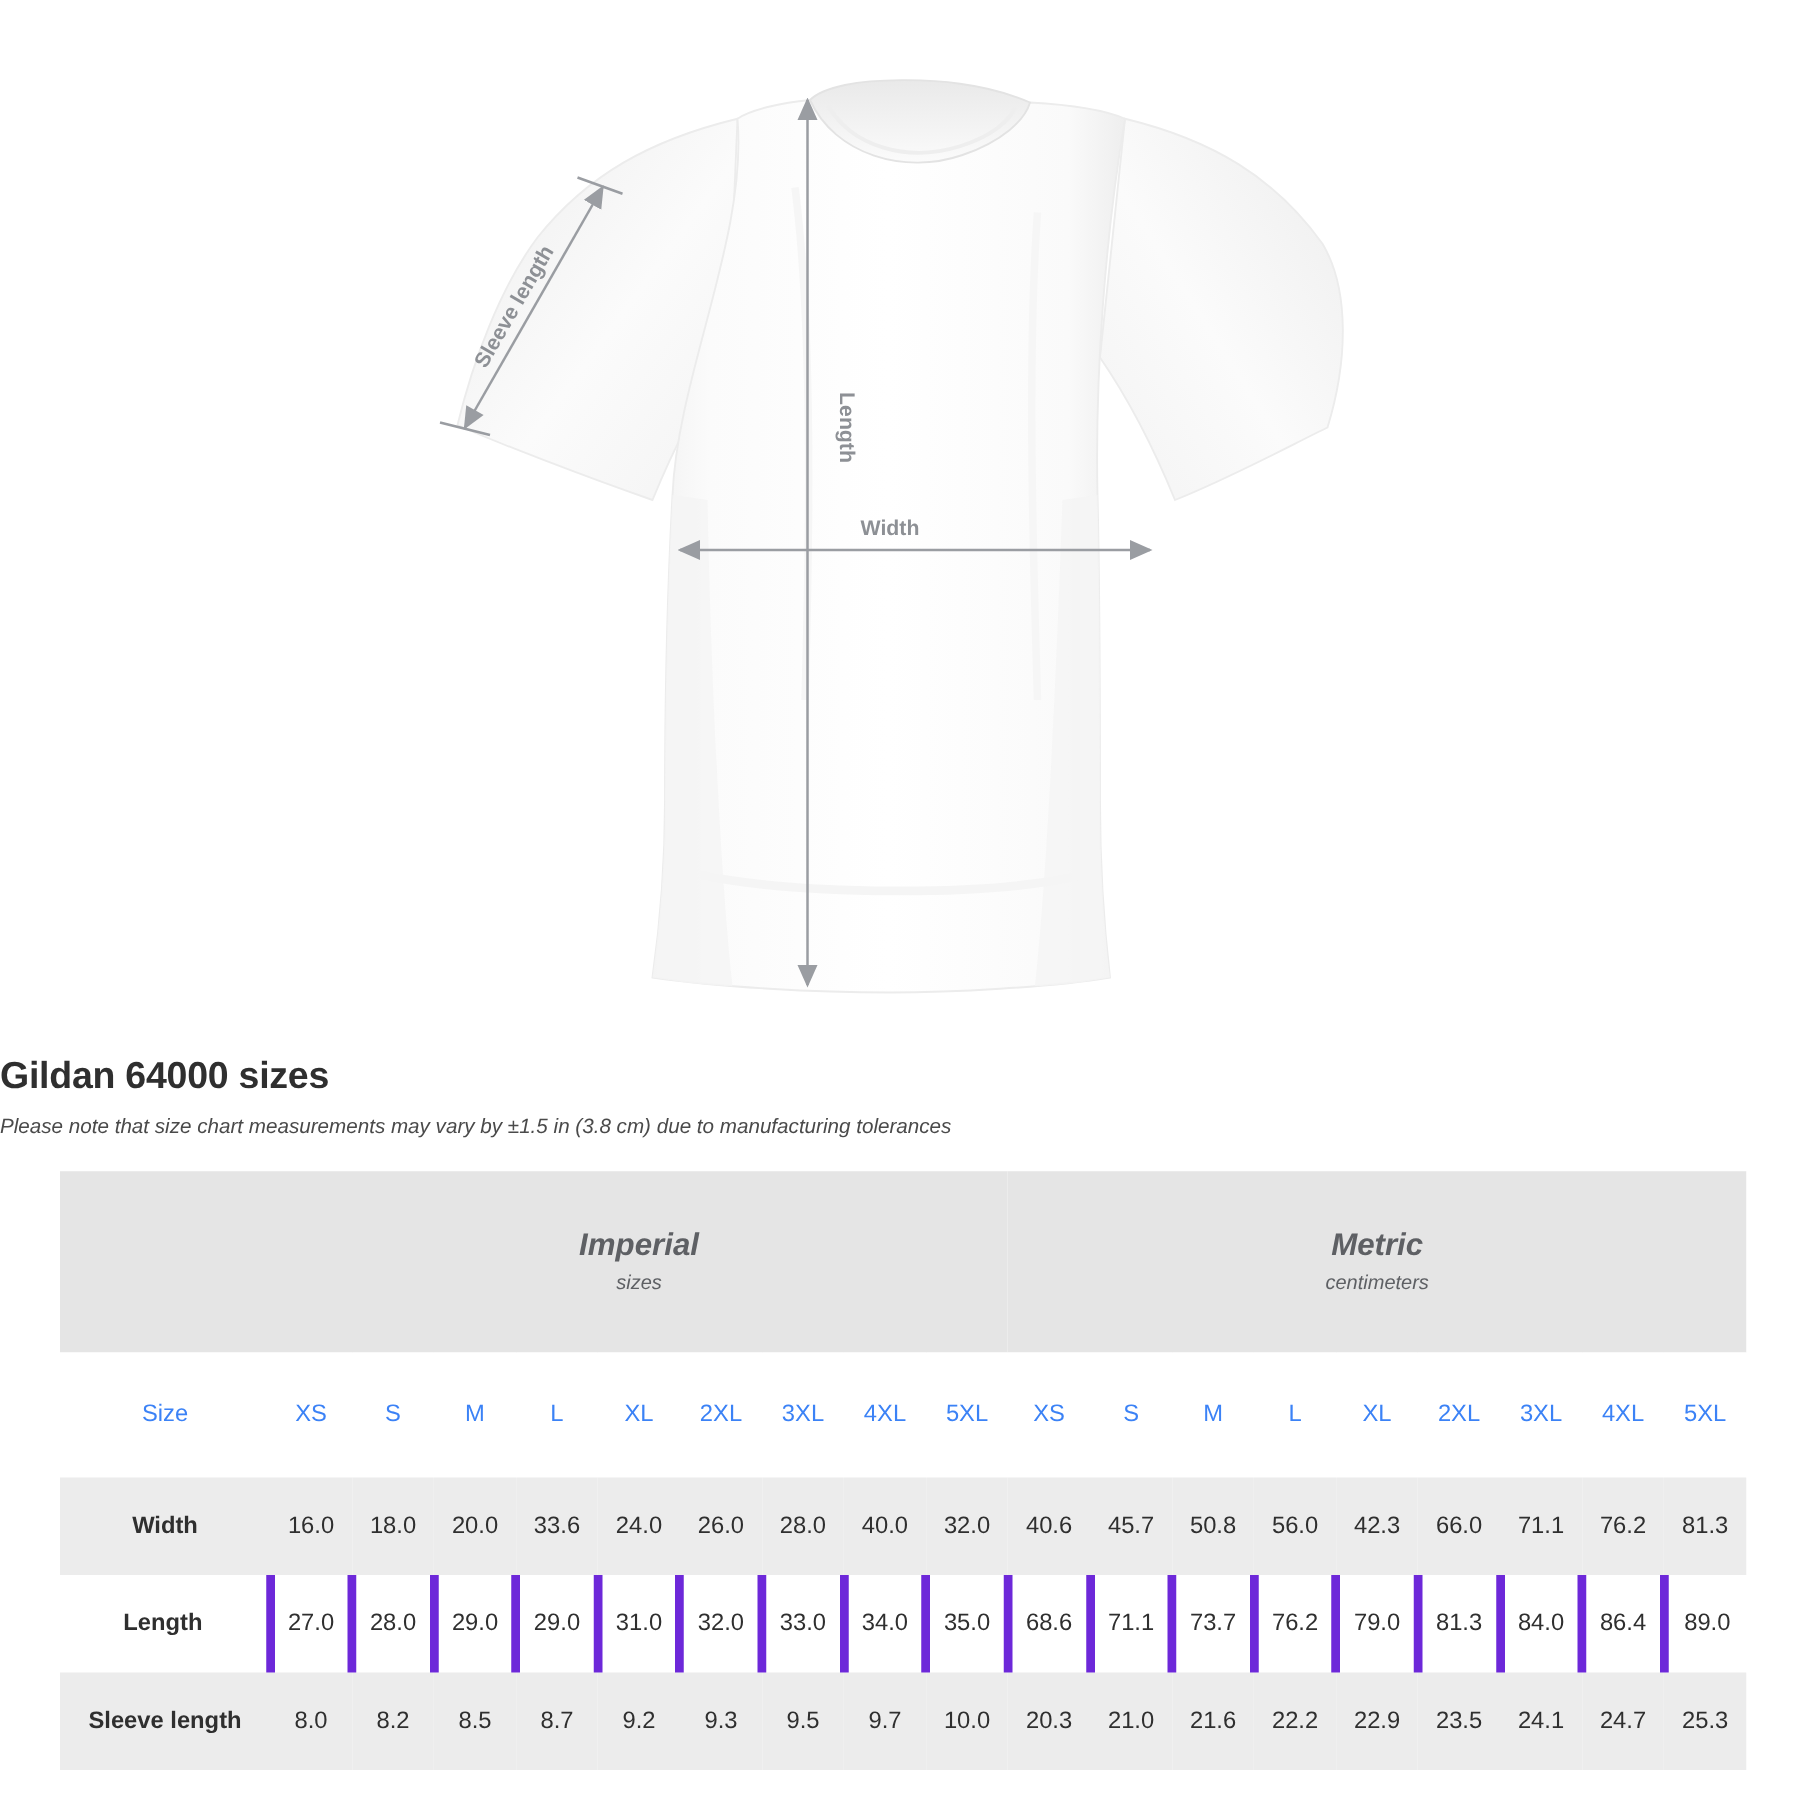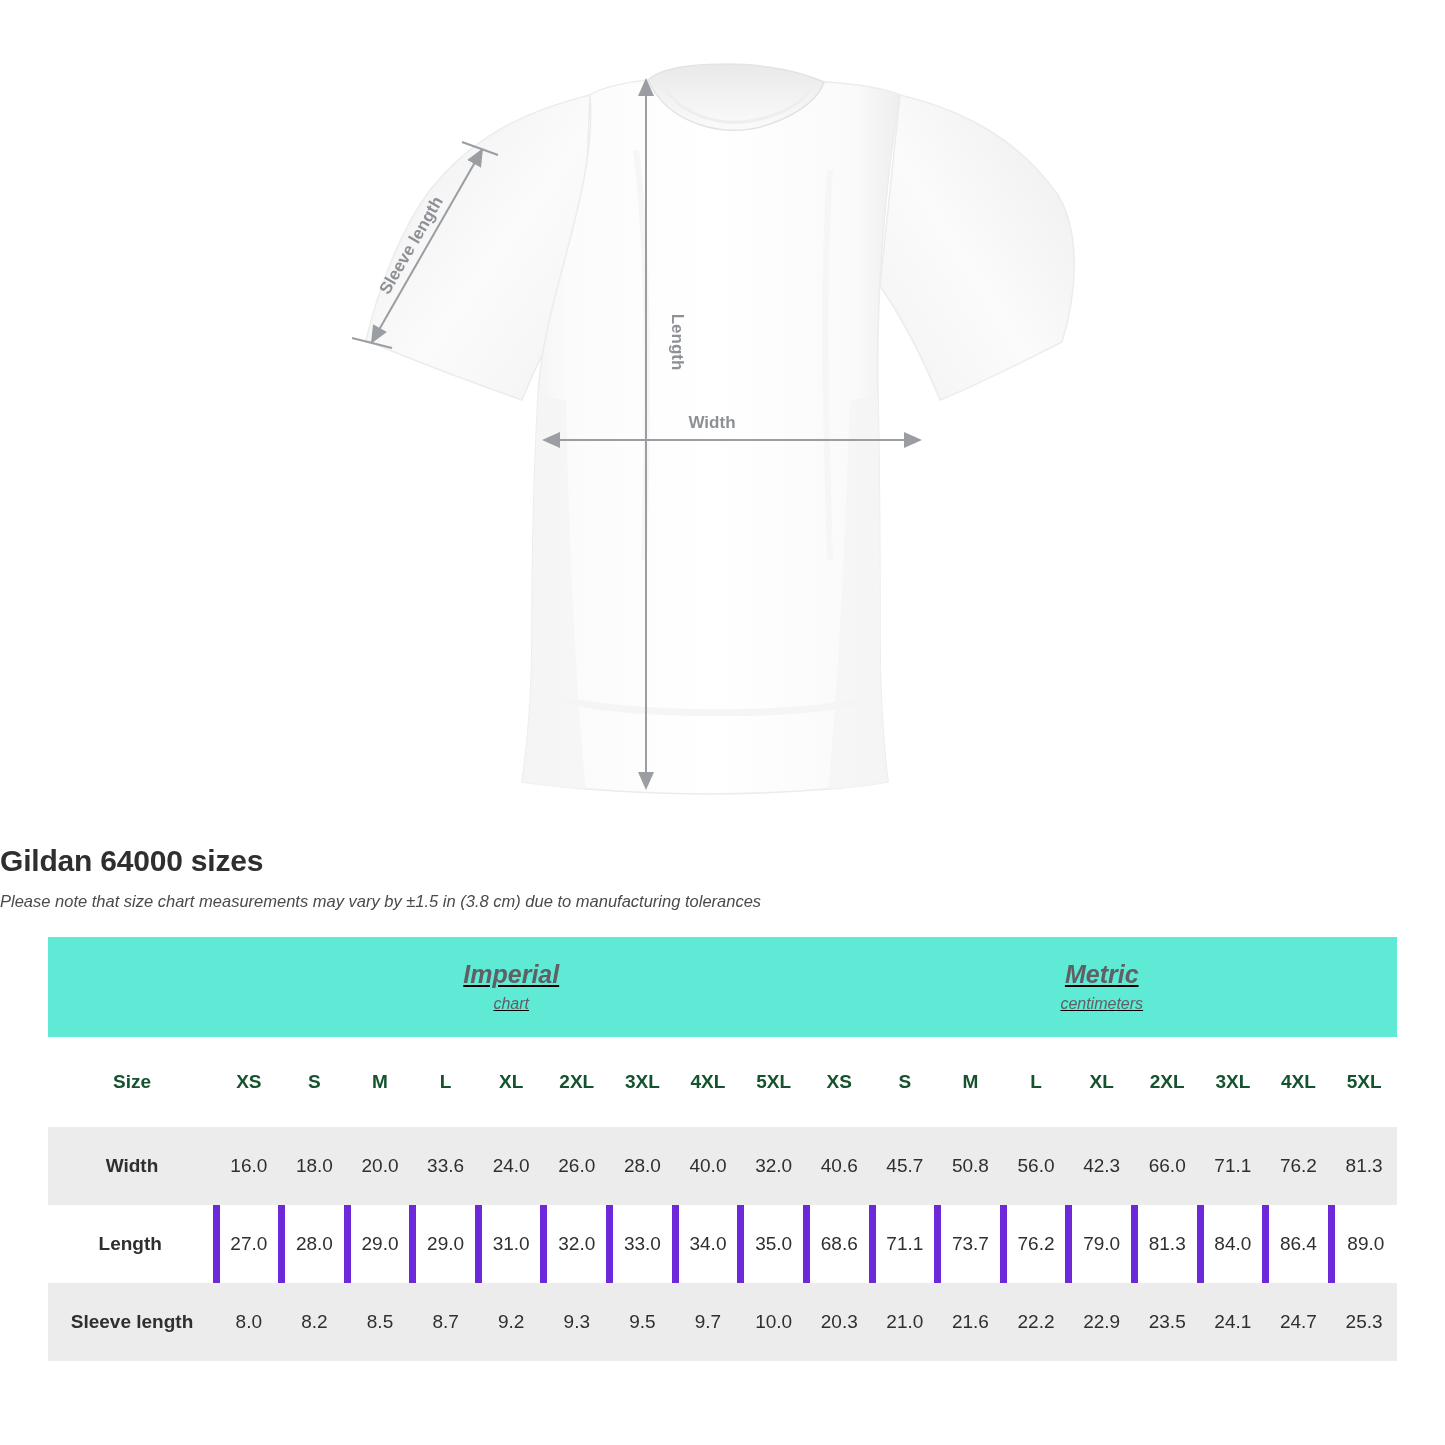--- a/index.html
+++ b/index.html
@@ -51,45 +51,44 @@
   }
   table.size-table td, table.size-table th {
     padding: 0;
     border: none;
     text-align: center;
     vertical-align: middle;
   }
 
   
   .unit-band td {
-    background: #5eead4;
-    height: 100px;
-    text-decoration: underline;
+    background: #e5e5e5;
+    height: 145px;
   }
   .unit-name {
     font-size: 25px;
     font-weight: bold;
     font-style: italic;
     color: #5e6064;
     line-height: 1.1;
   }
   .unit-sub {
     font-size: 16px;
     font-style: italic;
     color: #5e6064;
     padding-top: 7px;
   }
 
   
   .row-head td {
-    height: 90px;
+    height: 100px;
     background: #ffffff;
     font-size: 19px;
-    font-weight: bold;
-    color: #14532d;
+    font-weight: normal;
+    color: #3b82f6;
   }
   .row-head td.rowlabel {
     background: #ffffff;
     font-size: 19px;
   }
 
   
   .row-data td {
     height: 78px;
     font-size: 19px;
@@ -206,21 +205,21 @@
     <table class="size-table">
       <colgroup>
         <col style="width:168px">
         <col span="18" style="width:65.6px">
       </colgroup>
       <tbody>
         <tr class="unit-band">
           <td></td>
           <td colspan="9">
             <div class="unit-name">Imperial</div>
-            <div class="unit-sub">chart</div>
+            <div class="unit-sub">sizes</div>
           </td>
           <td colspan="9">
             <div class="unit-name">Metric</div>
             <div class="unit-sub">centimeters</div>
           </td>
         </tr>
 
         <tr class="row-head">
           <td class="rowlabel">Size</td>
           <td class="cell firstcell">XS</td>

